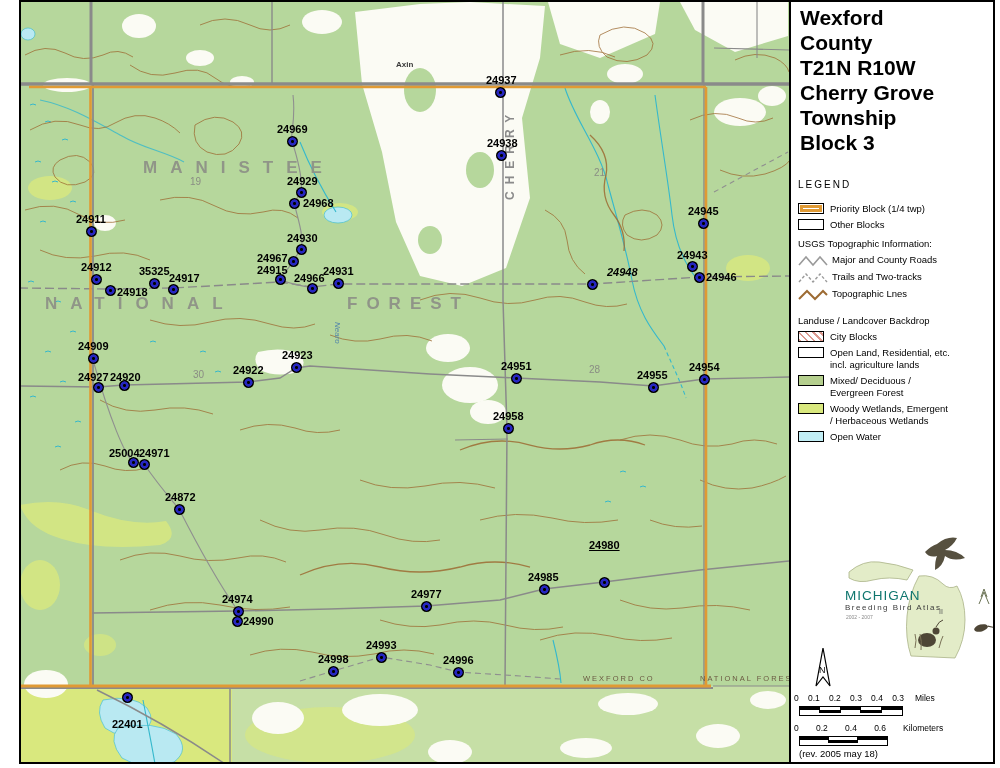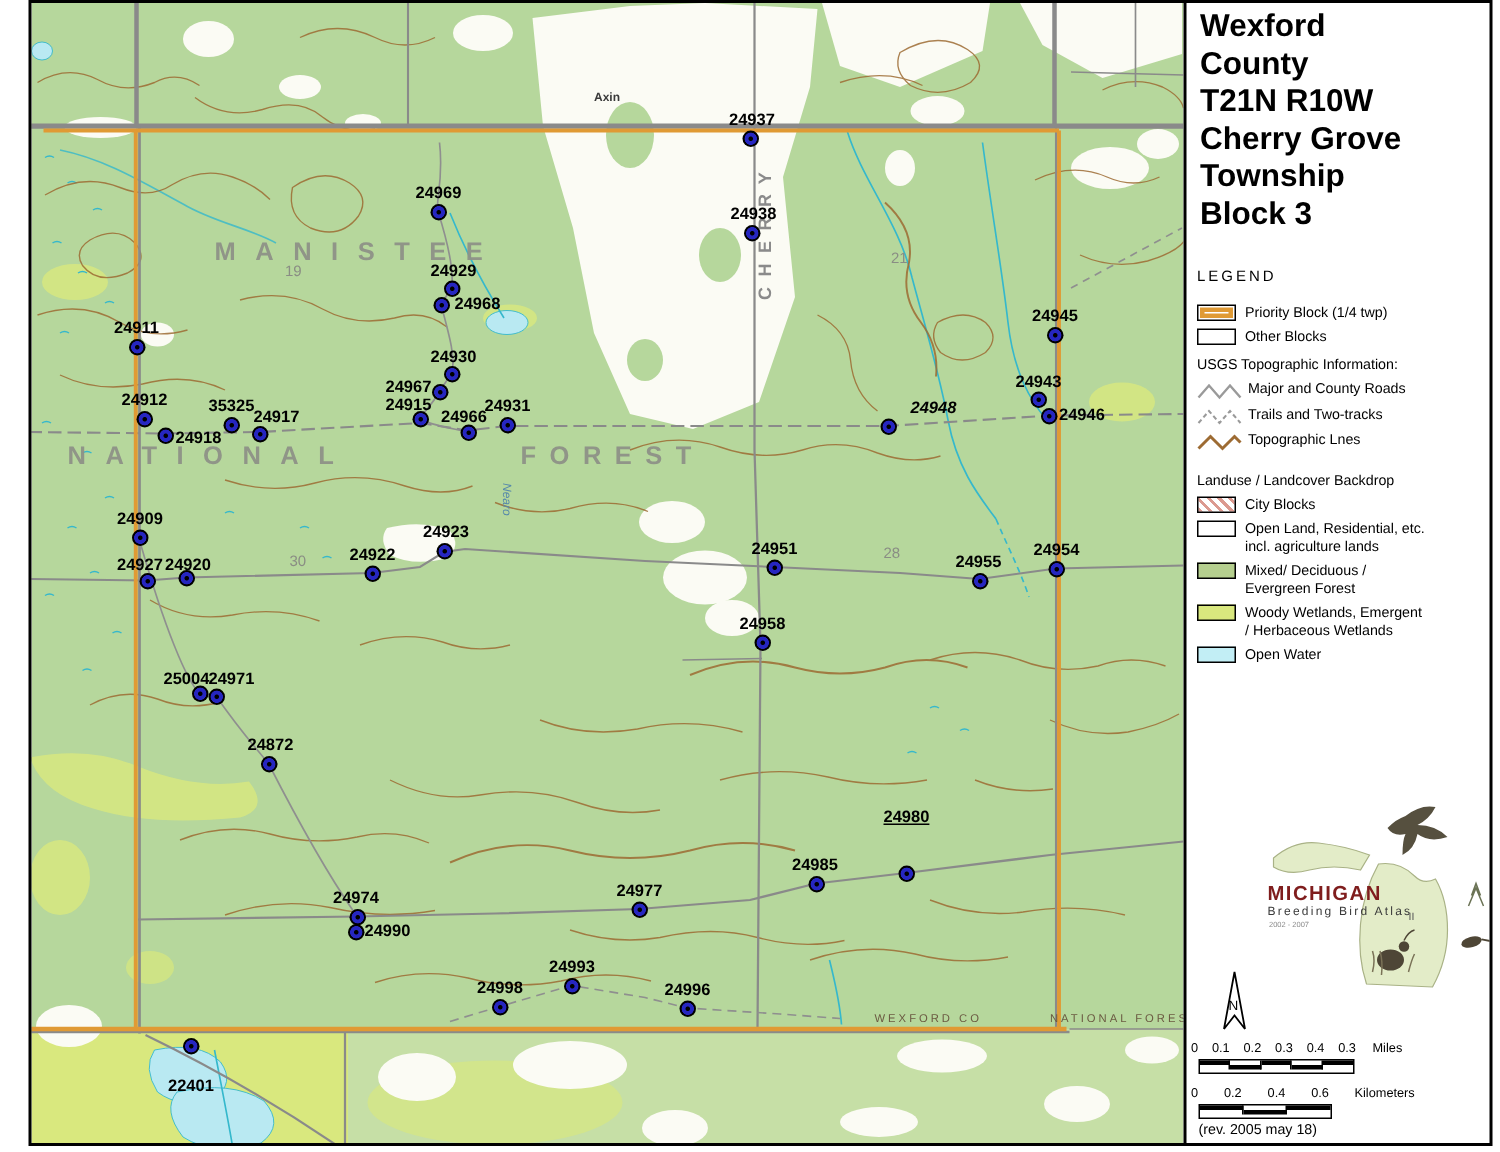--- a/index.html
+++ b/index.html
@@ -37,21 +37,21 @@
   .sw-wet{background:#d9e87e;}
   .sw-water{background:#c2eef5;}
   .sw-white{background:#fff;}
   .ldot{flex:0 0 auto;width:11px;height:11px;border-radius:50%;margin:0 13px 0 8px;
         background:radial-gradient(circle,#000 0 1.2px,#2626c0 1.8px 3.9px,#000 4.3px);}
   .indent{margin-left:32px;}
   .zz{flex:0 0 auto;width:30px;height:13px;margin-right:4px;}
   .lheading{margin-top:7px;}
   
   #logo{position:absolute;left:50px;top:534px;width:152px;height:132px;}
-  #logo-name{position:absolute;left:4px;top:52px;font-size:13.5px;font-weight:bold;letter-spacing:1px;color:#7f1d1d;}
+  #logo-name{position:absolute;left:4px;top:52px;font-size:13.5px;font-weight:normal;letter-spacing:1px;color:#0f766e;}
   #logo-sub{position:absolute;left:4px;top:67px;font-size:8px;letter-spacing:1.5px;color:#3a3a3a;}
   #logo-years{position:absolute;left:5px;top:78px;font-size:5px;color:#8a8a8a;}
   #logo-numeral{position:absolute;left:98px;top:72px;font-size:7px;color:#555;}
   #north{position:absolute;left:18px;top:644px;}
   
   .ticksrow{position:absolute;display:flex;justify-content:space-between;font-size:8.5px;color:#000;}
   #miles-ticks{left:3px;top:691px;width:110px;}
   #km-ticks{left:3px;top:721px;width:92px;}
   .unit{position:absolute;font-size:8.5px;color:#000;}
   #miles-unit{left:124px;top:691px;}

